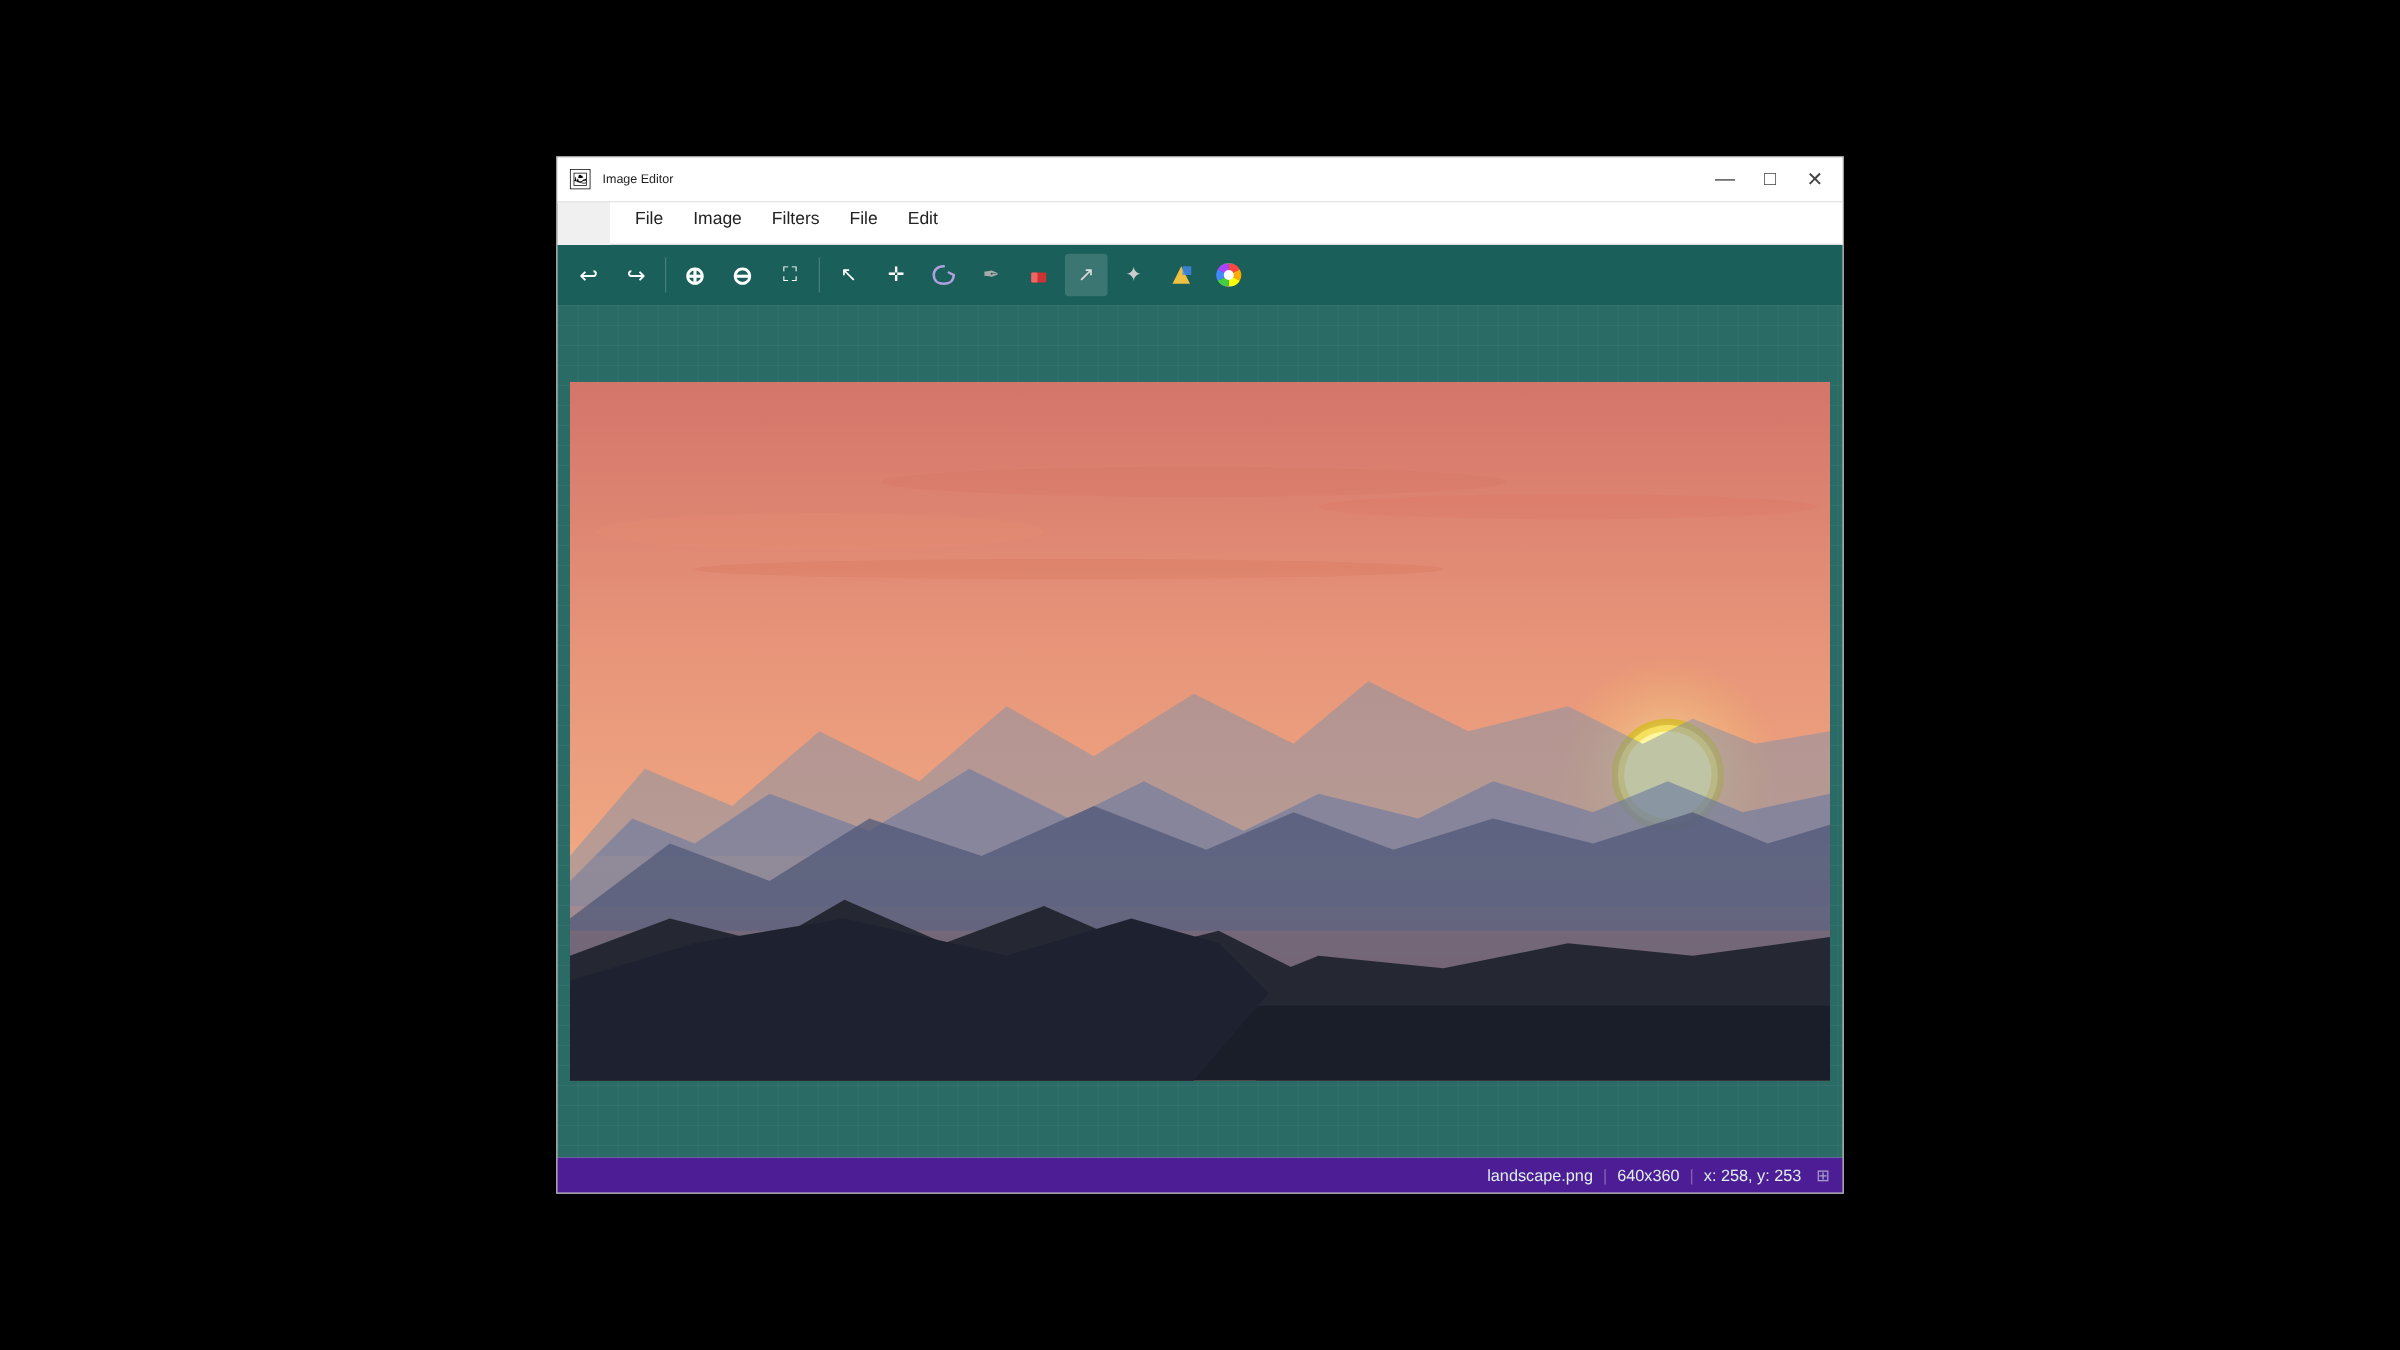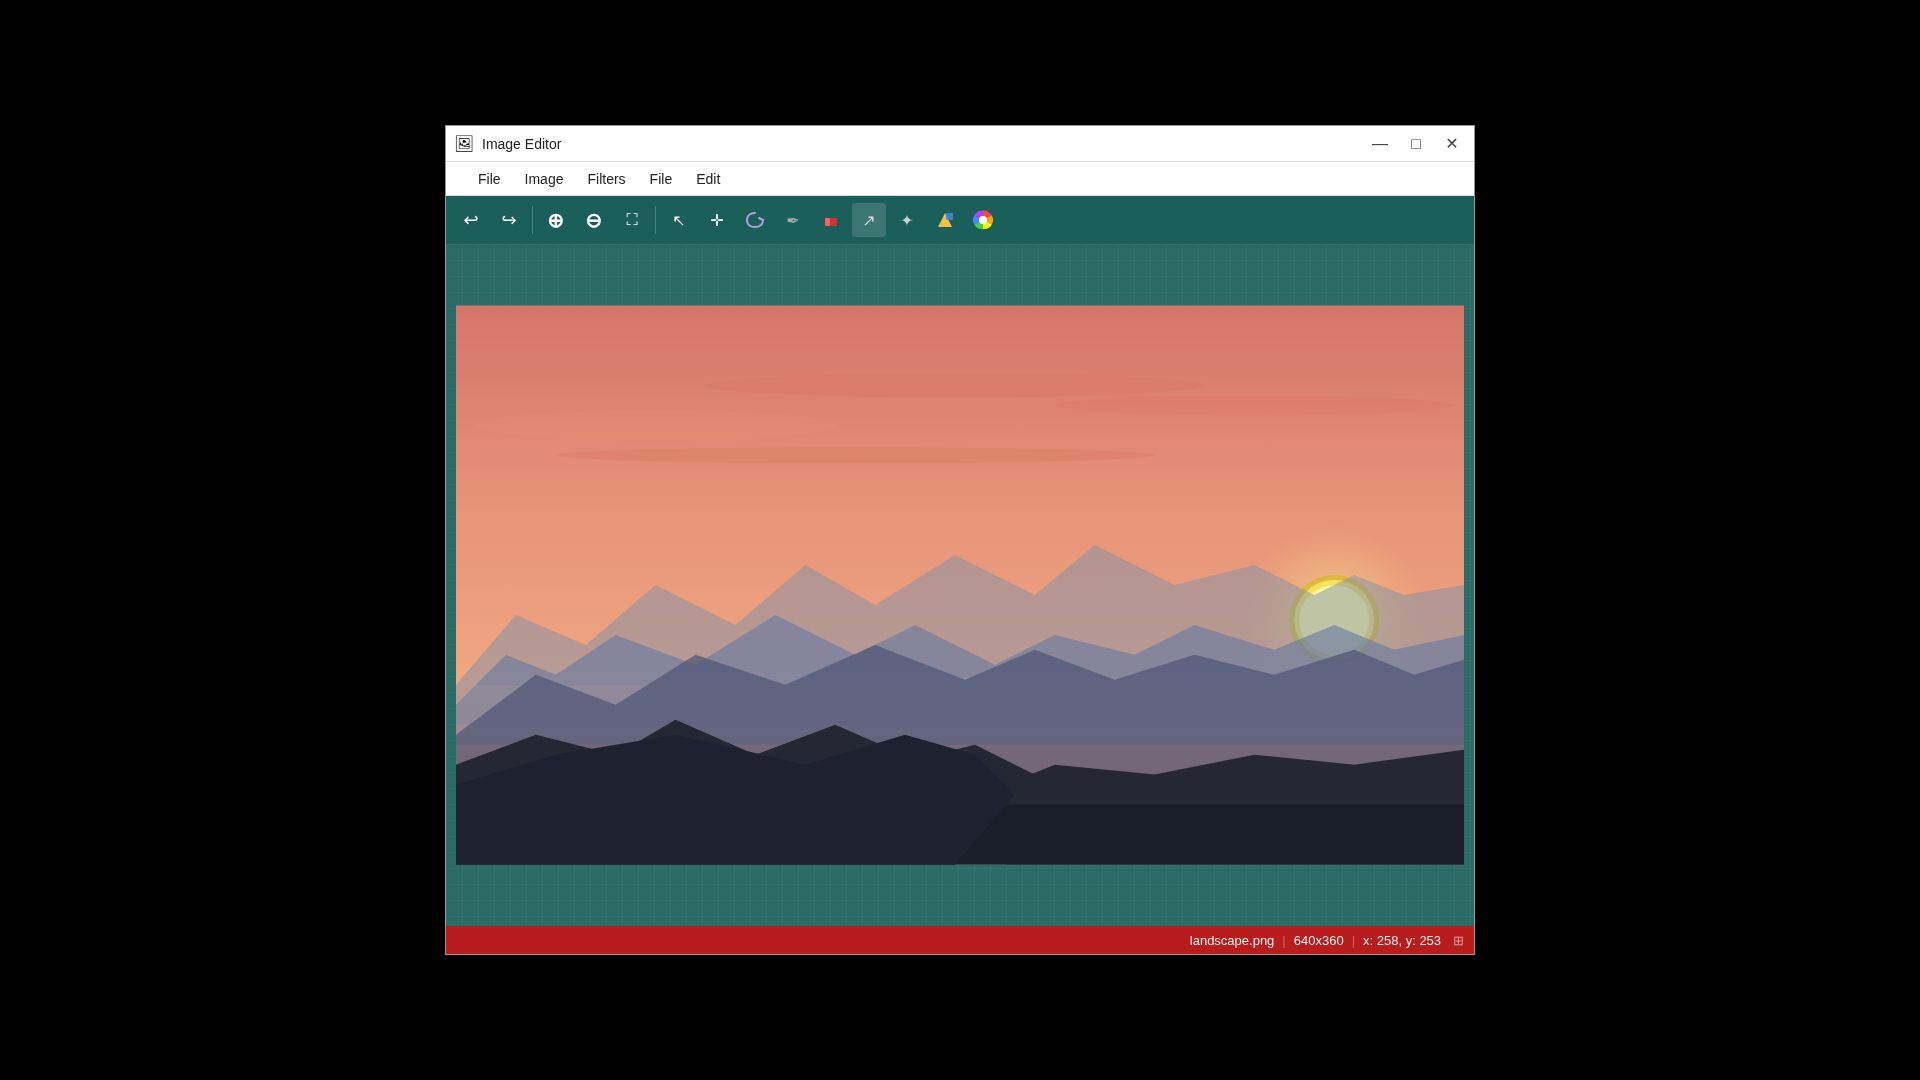--- a/index.html
+++ b/index.html
@@ -36,21 +36,21 @@
     .title-bar-left {
       display: flex;
       align-items: center;
       gap: 8px;
     }
     .title-icon {
       width: 20px;
       height: 20px;
     }
     .title-text {
-      font-size: 14px;
+      font-size: 10px;
       color: #222;
     }
     .window-controls {
       display: flex;
       gap: 8px;
     }
     .win-btn {
       width: 28px;
       height: 28px;
       background: none;
@@ -62,24 +62,25 @@
       font-size: 16px;
       color: #444;
       border-radius: 3px;
     }
 
     
     .menu-bar {
       background: #fff;
       height: 34px;
       display: flex;
-      align-items: center;
-      padding: 0 22px;
+      align-items: flex-start;
+      padding: 0 10px;
       border-bottom: 1px solid #ddd;
       gap: 4px;
+      margin-left: 42px;
     }
     .menu-item {
       padding: 4px 10px;
       font-size: 14px;
       color: #222;
       cursor: pointer;
       border-radius: 3px;
       user-select: none;
     }
 
@@ -114,21 +115,21 @@
 
     
     .landscape-svg {
       width: 1010px;
       height: 560px;
       display: block;
     }
 
     
     .status-bar {
-      background: #b91c1c;
+      background: #4c1d95;
       height: 28px;
       display: flex;
       align-items: center;
       justify-content: flex-end;
       padding: 0 10px;
       gap: 8px;
       color: #e0f0ee;
       font-size: 13px;
     }
     .status-separator {

